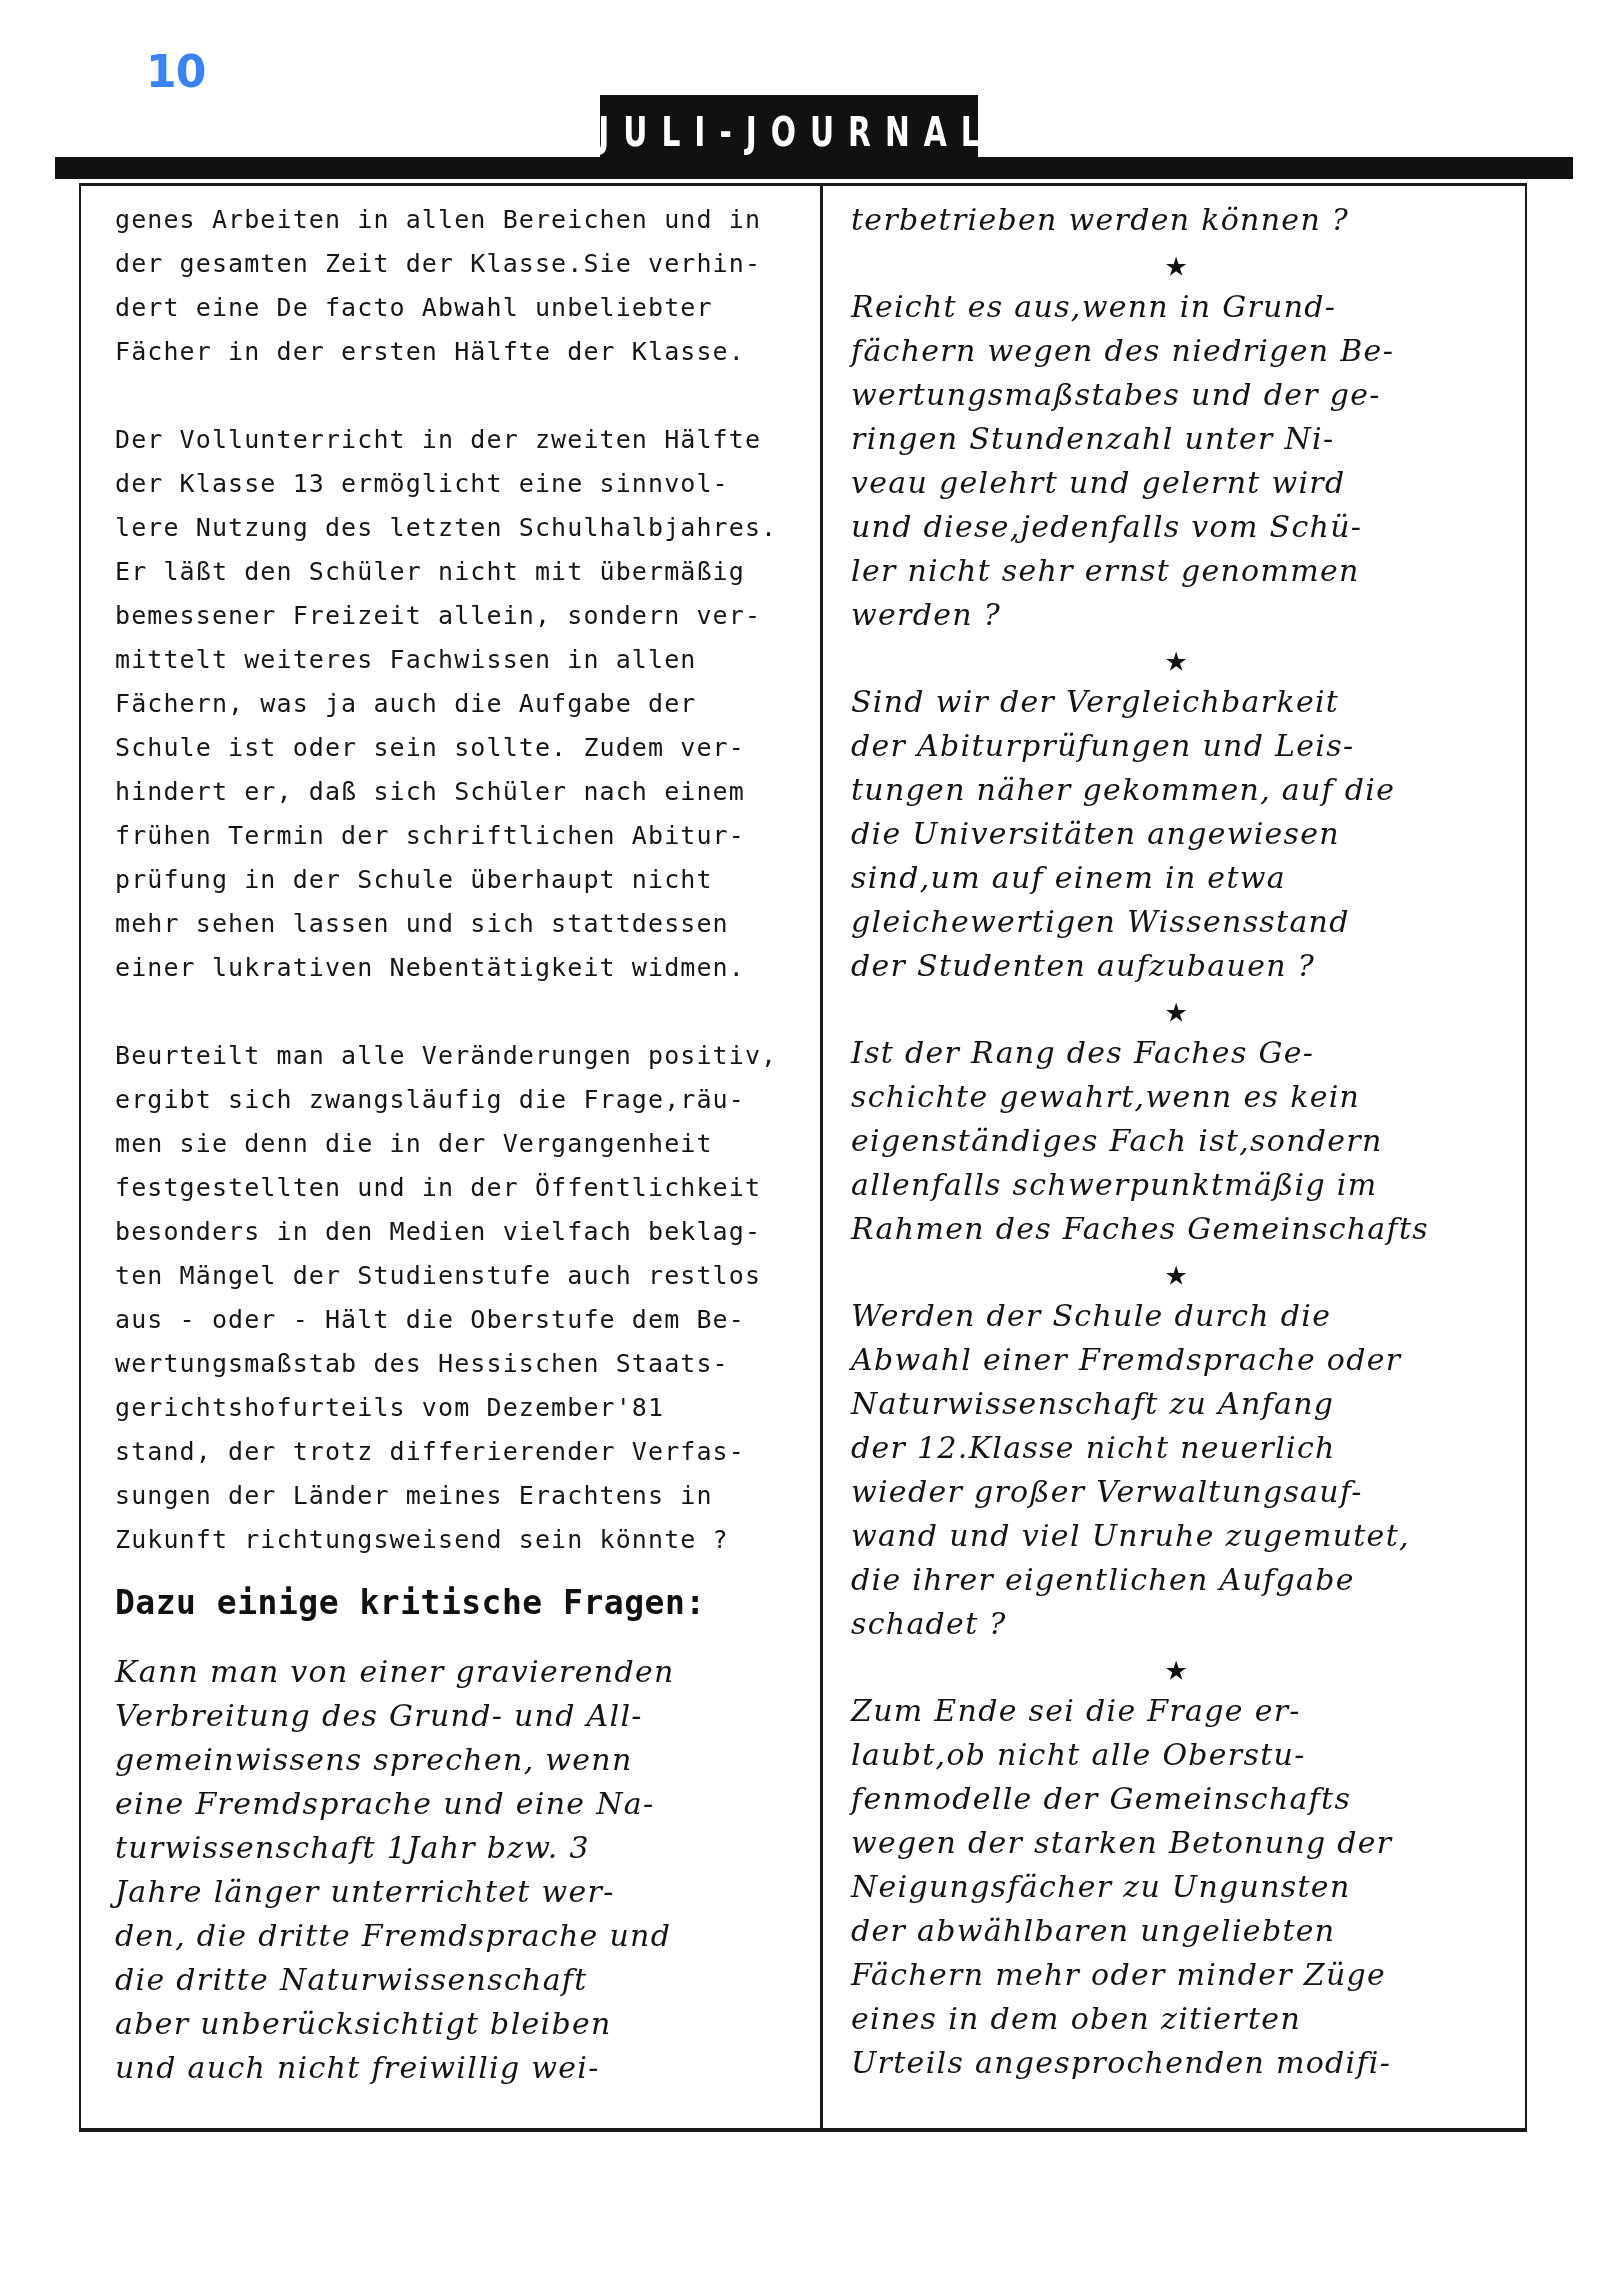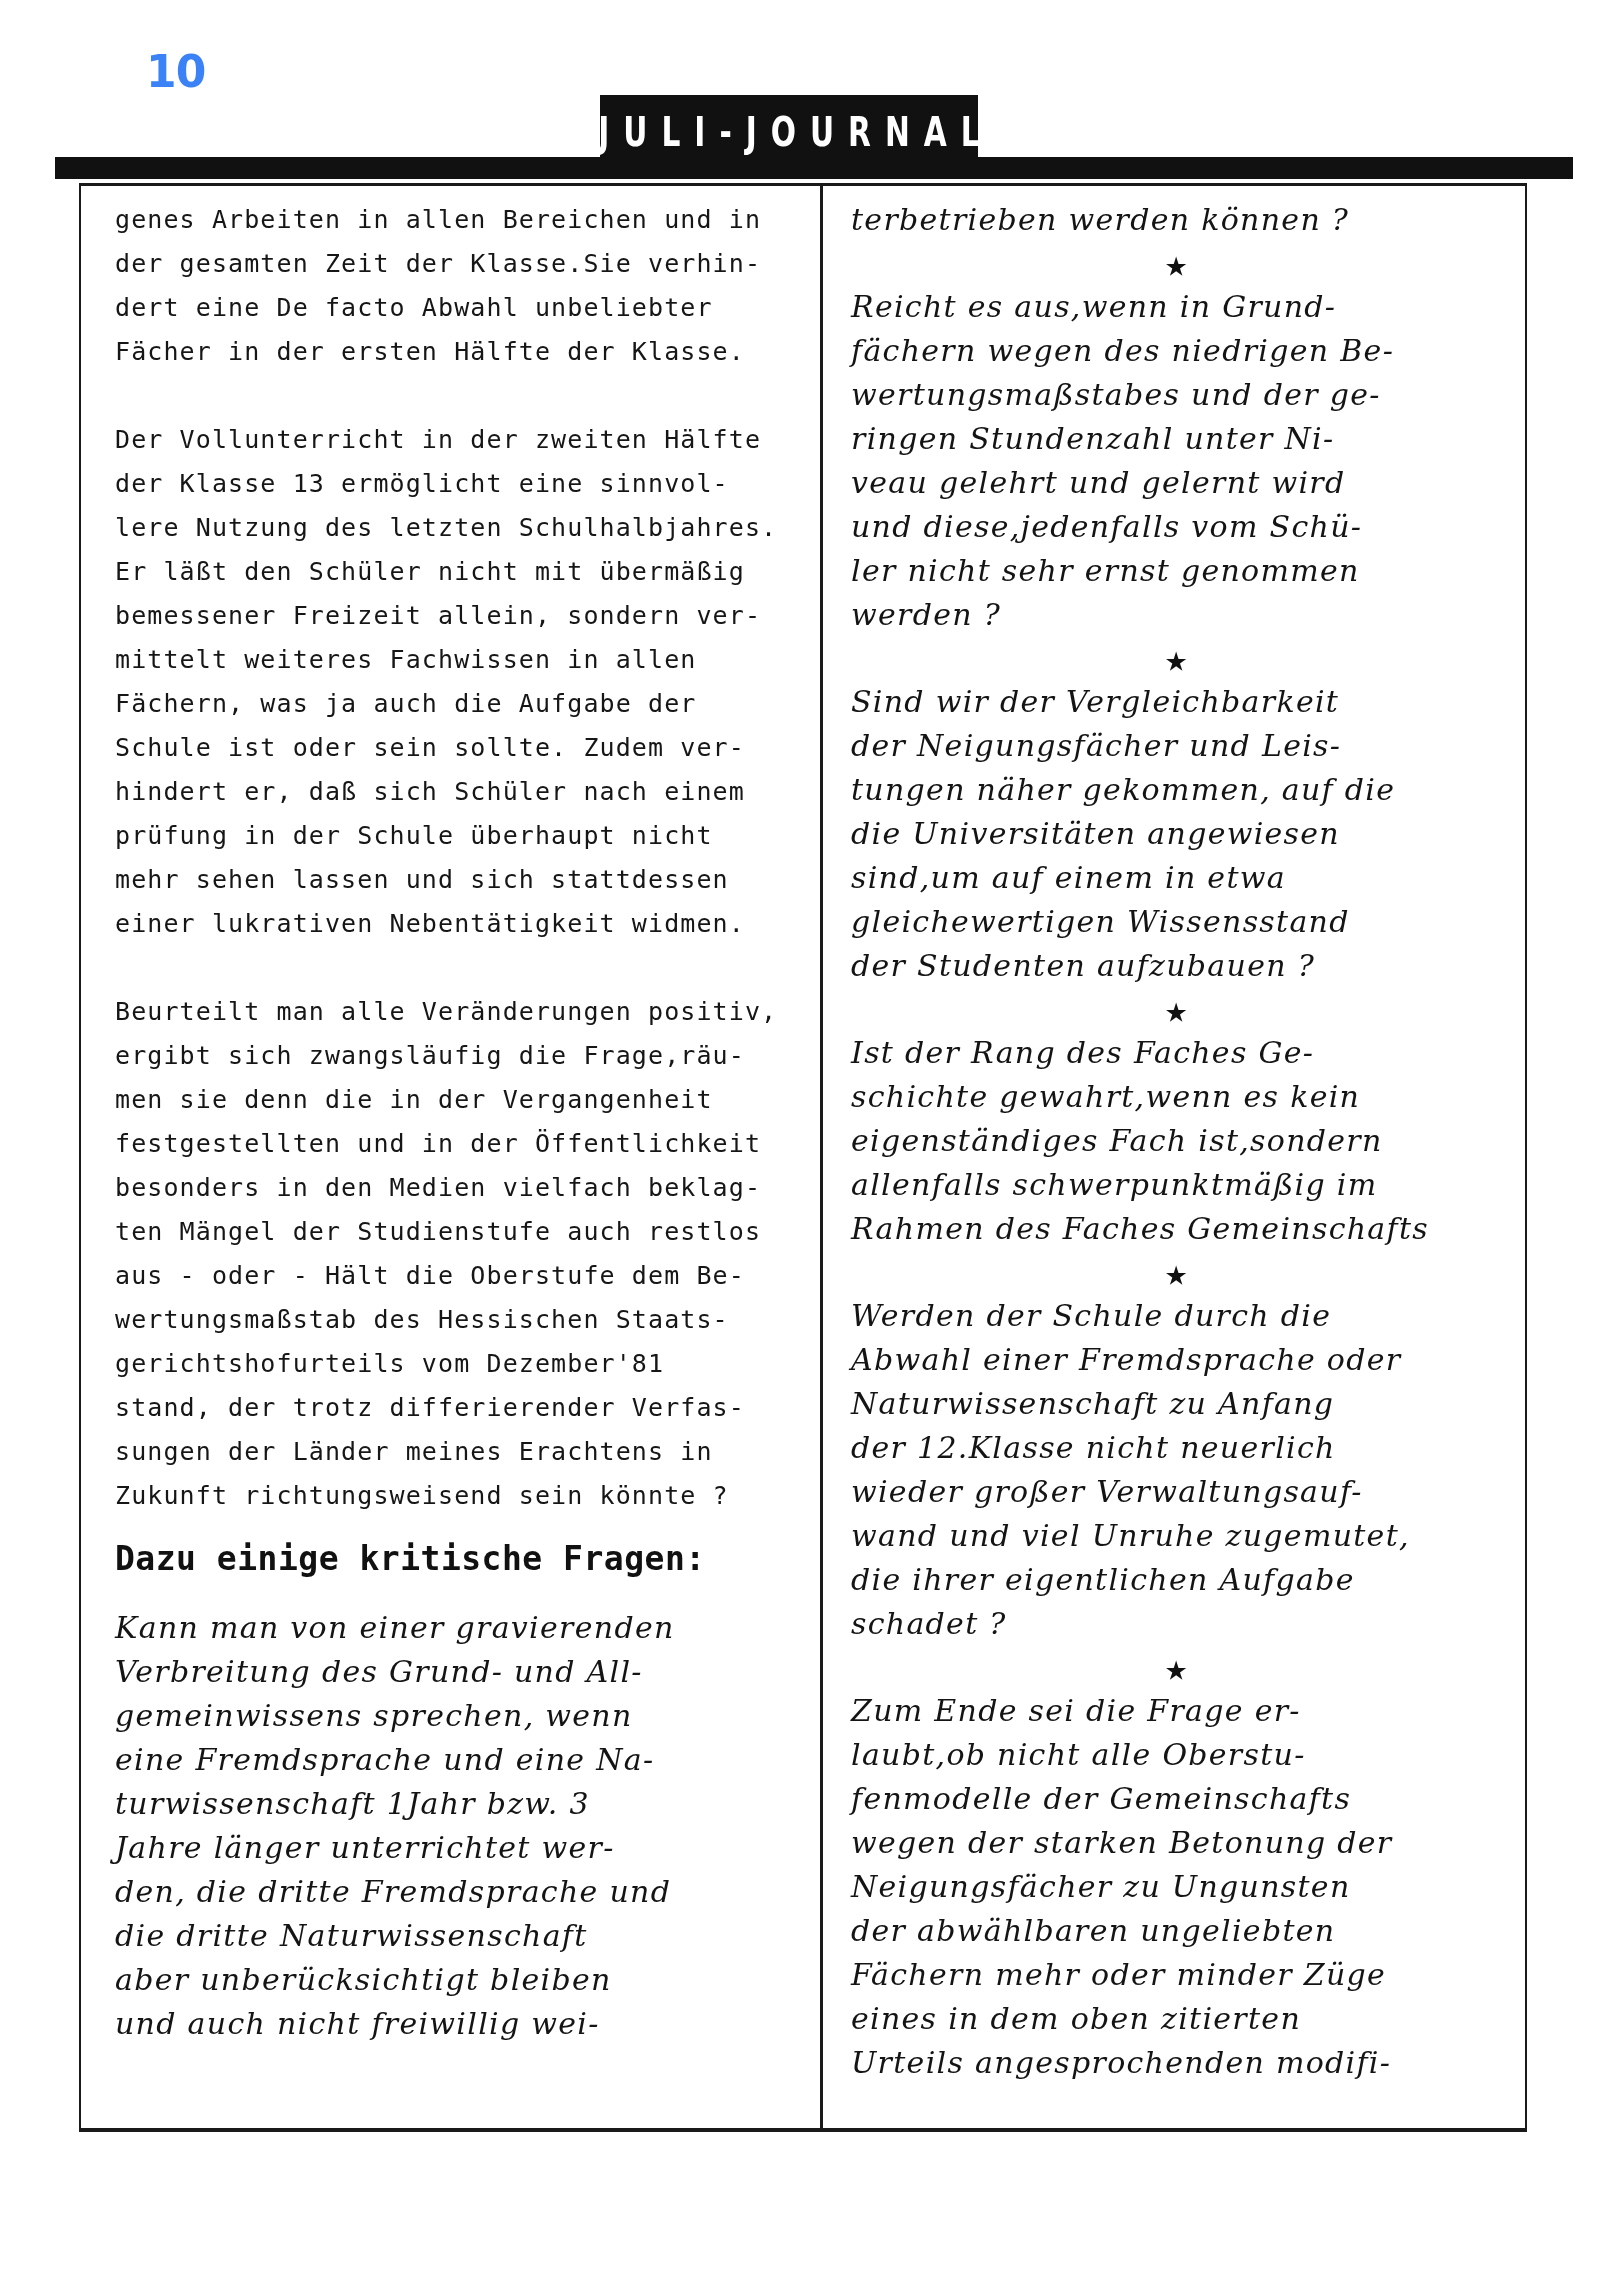--- a/index.html
+++ b/index.html
@@ -147,20 +147,21 @@
   <div>
     <p>Der Vollunterricht in der zweiten Hälfte</p>
     <p>der Klasse 13 ermöglicht eine sinnvol-</p>
     <p>lere Nutzung des letzten Schulhalbjahres.</p>
     <p>Er läßt den Schüler nicht mit übermäßig</p>
     <p>bemessener Freizeit allein, sondern ver-</p>
     <p>mittelt weiteres Fachwissen in allen</p>
     <p>Fächern, was ja auch die Aufgabe der</p>
     <p>Schule ist oder sein sollte. Zudem ver-</p>
     <p>hindert er, daß sich Schüler nach einem</p>
+    <p>frühen Termin der schriftlichen Abitur-</p>
     <p>prüfung in der Schule überhaupt nicht</p>
     <p>mehr sehen lassen und sich stattdessen</p>
     <p>einer lukrativen Nebentätigkeit widmen.</p>
   </div>
   <div class="para-gap"></div>
   <div>
     <p>Beurteilt man alle Veränderungen positiv,</p>
     <p>ergibt sich zwangsläufig die Frage,räu-</p>
     <p>men sie denn die in der Vergangenheit</p>
     <p>festgestellten und in der Öffentlichkeit</p>
@@ -201,21 +202,21 @@
     <p>ringen Stundenzahl unter Ni-</p>
     <p>veau gelehrt und gelernt wird</p>
     <p>und diese,jedenfalls vom Schü-</p>
     <p>ler nicht sehr ernst genommen</p>
     <p>werden  ?</p>
   </div>
   <span class="star">★</span>
 
   <div>
     <p>Sind wir der Vergleichbarkeit</p>
-    <p>der Neigungsfächer und Leis-</p>
+    <p>der Abiturprüfungen und Leis-</p>
     <p>tungen näher gekommen, auf die</p>
     <p>die Universitäten angewiesen</p>
     <p>sind,um auf einem in etwa</p>
     <p>gleichewertigen Wissensstand</p>
     <p>der Studenten aufzubauen ?</p>
   </div>
   <span class="star">★</span>
 
   <div>
     <p>Ist der Rang des Faches Ge-</p>

